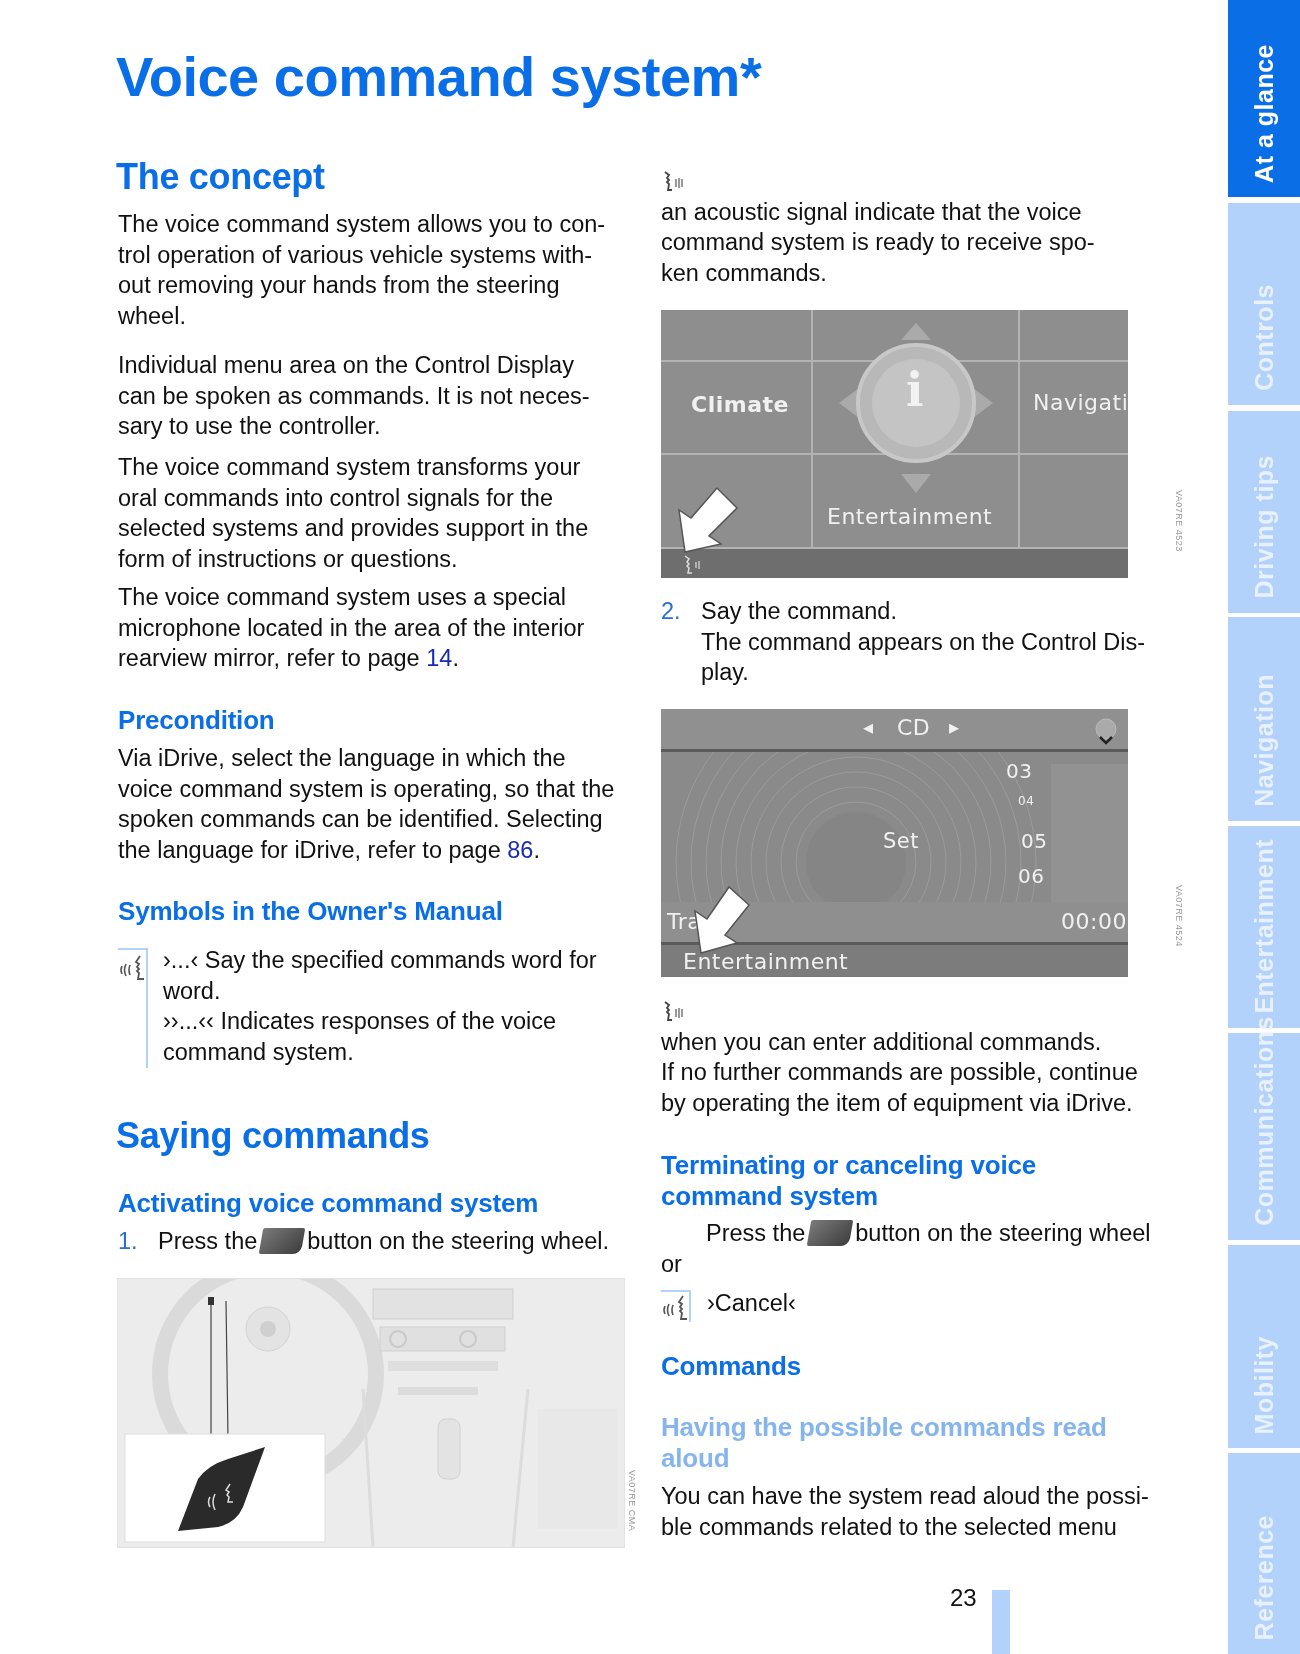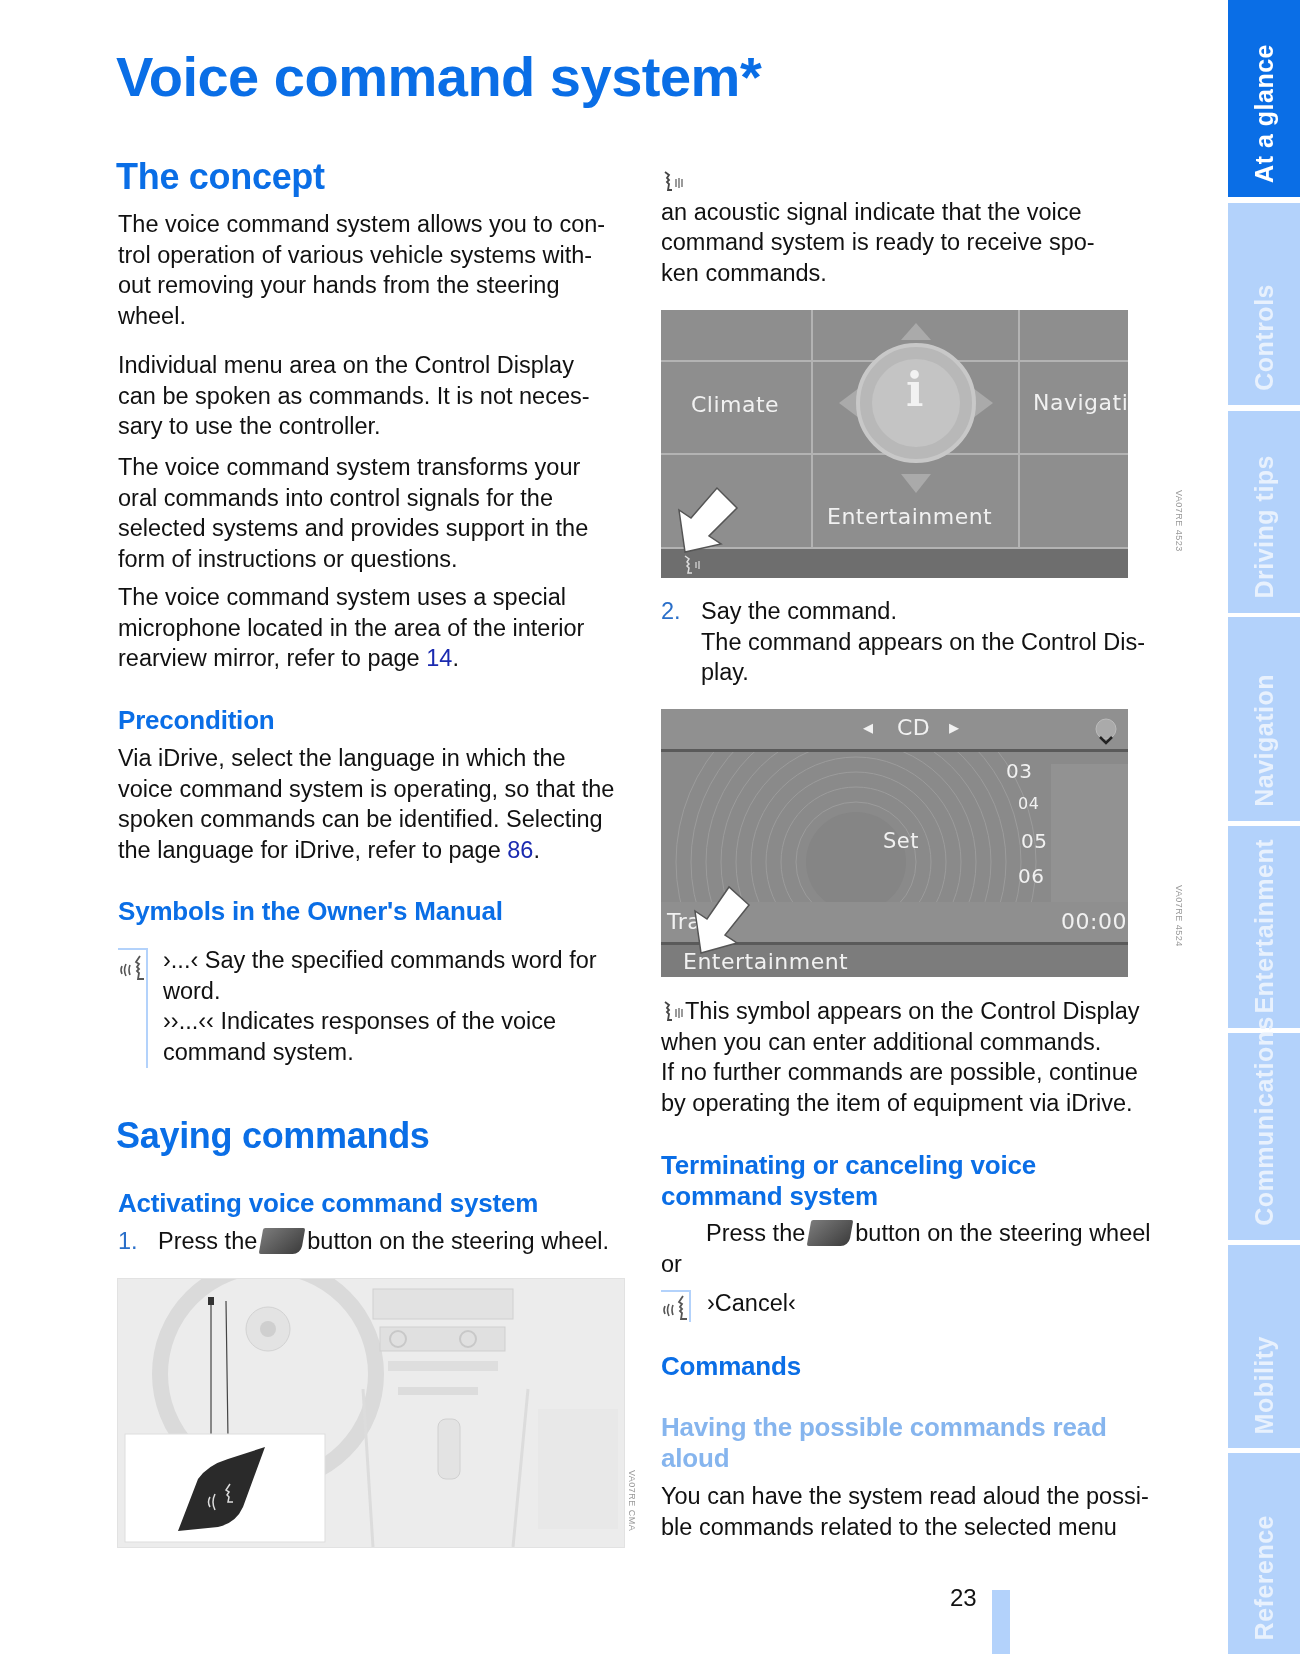--- a/index.html
+++ b/index.html
@@ -175,21 +175,21 @@
 
   <svg style="position:absolute; left:170px; top:8px;" width="170" height="180" viewBox="0 0 170 180">
     <path d="M85 5 L100 22 L70 22 Z" fill="#aaa"></path>
     <path d="M85 175 L100 156 L70 156 Z" fill="#aaa"></path>
     <path d="M8 85 L28 70 L28 100 Z" fill="#aaa"></path>
     <path d="M162 85 L142 70 L142 100 Z" fill="#aaa"></path>
     <circle cx="85" cy="85" r="58" fill="#b8b8b8" stroke="#c8c8c8" stroke-width="4"></circle>
     <circle cx="85" cy="85" r="44" fill="#c4c4c4"></circle>
   </svg>
   <span style="position:absolute; left:245px; top:53px; font-size:46px; font-family:'DejaVu Serif', serif; color:#f2f2f2; font-weight:bold;">i</span>
-  <span class="scr-label" style="left:30px; top:82px;">Climate</span>
+  <span class="scr-label" style="left:30px; top:82px;font-weight:bold;">Climate</span>
   <span class="scr-label" style="left:372px; top:80px;">Navigation</span>
   <span class="scr-label" style="left:166px; top:194px;">Entertainment</span>
 
   <svg style="position:absolute; left:14px; top:172px;" width="70" height="80" viewBox="0 0 70 80">
     <path d="M10 70 L4 28 L16 36 L42 6 L62 26 L34 54 L46 62 Z" fill="#ffffff" stroke="#555" stroke-width="1.5"></path>
   </svg>
   <svg style="position:absolute; left:20px; top:244px;" width="24" height="20" viewBox="0 0 24 20">
       <path d="M4 2 l4 3 l-2 3 l2 2 l-2 2 l2 2 l-1 5 h4" stroke="#ddd" stroke-width="1.5" fill="none"></path>
       <path d="M15 8 v6 M18 7 v8" stroke="#ddd" stroke-width="1.2"></path>
     </svg>
@@ -222,41 +222,41 @@
         <circle cx="195" cy="110" r="135"></circle>
       <circle cx="195" cy="110" r="150"></circle>
         <circle cx="195" cy="110" r="165"></circle>
         <circle cx="195" cy="110" r="180"></circle>
     </g>
     <circle cx="195" cy="110" r="50" fill="#858585"></circle>
   </svg>
   <div style="position:absolute; left:390px; top:55px; width:77px; height:138px; background:#929292;"></div>
   <span class="scr-label" style="left:222px; top:120px; font-size:21px;">Set</span>
   <span class="scr-label" style="left:345px; top:50px; font-size:20px;">03</span>
-  <span class="scr-label" style="left:357px; top:85px; font-size:16px;">04</span>
+  <span class="scr-label" style="left:357px; top:85px; font-size:12px;">04</span>
   <span class="scr-label" style="left:360px; top:120px; font-size:20px;">05</span>
   <span class="scr-label" style="left:357px; top:155px; font-size:20px;">06</span>
   <div style="position:absolute; left:0; top:193px; width:467px; height:40px; background:#8f8f8f;"></div>
   <span class="scr-label" style="left:6px; top:200px;">Tra</span>
   <span class="scr-label" style="left:400px; top:200px;">00:00</span>
   <div style="position:absolute; left:0; top:233px; width:467px; height:3px; background:#5a5a5a;"></div>
   <div style="position:absolute; left:0; top:236px; width:467px; height:32px; background:#7c7c7c;"></div>
   <span class="scr-label" style="left:22px; top:240px;">Entertainment</span>
   <svg style="position:absolute; left:28px; top:170px;" width="70" height="80" viewBox="0 0 70 80">
     <path d="M12 74 L6 32 L18 40 L40 8 L60 26 L36 56 L48 64 Z" fill="#ffffff" stroke="#555" stroke-width="1.5"></path>
   </svg>
 </div>
 <div class="side-code" style="left:1174px; top:885px;">VA07RE 4524</div>
 
 <div class="abs" style="left:661px; top:996px; width:500px;">
   <p class="body">
     <svg class="voice-sym" viewBox="0 0 24 24">
         <path d="M4 3 l4 3 l-2 3 l2 2 l-2 2 l2 2 l-1 6 h4" stroke="#444" stroke-width="1.8" fill="none"></path>
         <path d="M15 10 v8 M18 9 v10 M21 10 v8" stroke="#666" stroke-width="1.3"></path>
-      </svg><span>This symbol appears on the Control Display</span>
+      </svg>
   </p>
   <p class="body">when you can enter additional commands.</p>
   <p class="body">If no further commands are possible, continue</p>
   <p class="body">by operating the item of equipment via iDrive.</p>
 </div>
 
 <div class="abs" style="left:661px; top:1150px; width:500px;">
   <p class="h3">Terminating or canceling voice</p>
   <p class="h3">command system</p>
 </div>

